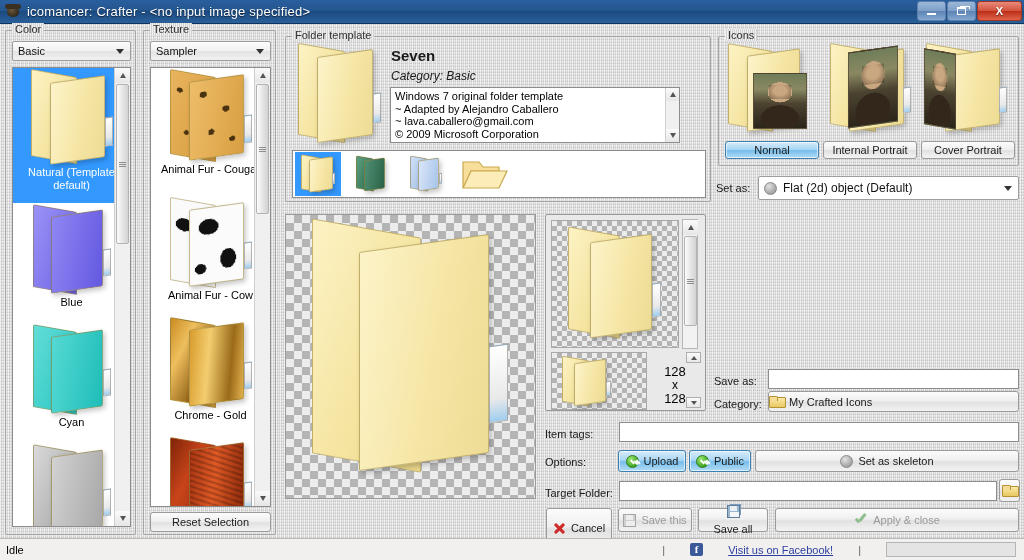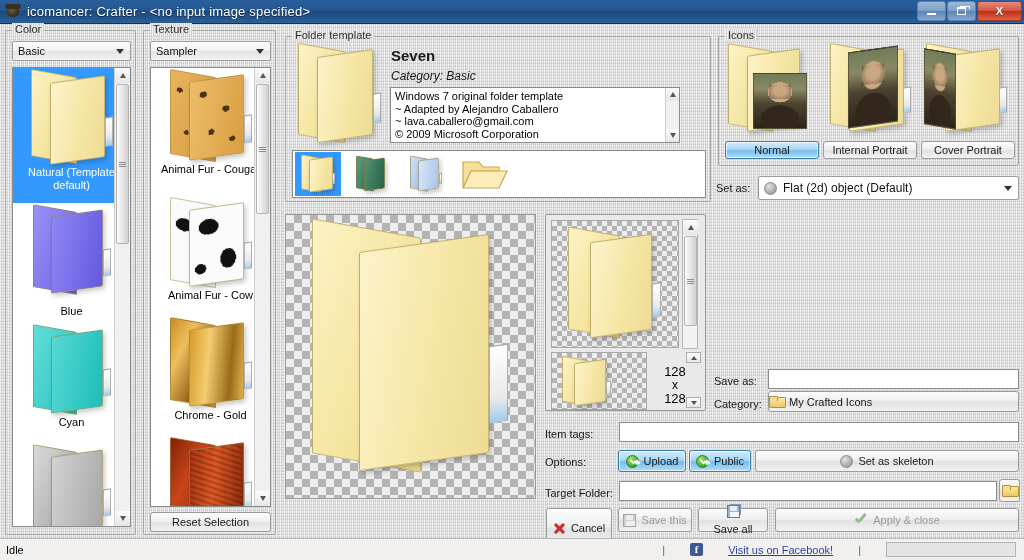--- a/index.html
+++ b/index.html
@@ -366,21 +366,21 @@
     <div class="listbox" style="left:6px; top:36px; width:119px; height:460px;">
 
       <div class="list-item sel" style="height:135px;">
         <div class="folder" style="width:88px;height:95px;">
           <div class="back"></div>
             <div class="front"></div>
             <div class="tab"></div>
         </div>
         <div class="list-caption">Natural (Template default)</div>
       </div>
-      <div class="list-item" style="height:120px;gap:9px;">
+      <div class="list-item" style="height:120px;">
         <div class="folder blue" style="width:84px;height:90px;">
           <div class="back"></div>
             <div class="front"></div>
             <div class="tab"></div>
         </div>
         <div class="list-caption">Blue</div>
       </div>
       <div class="list-item" style="height:120px;">
         <div class="folder cyan" style="width:84px;height:90px;">
           <div class="back"></div>

